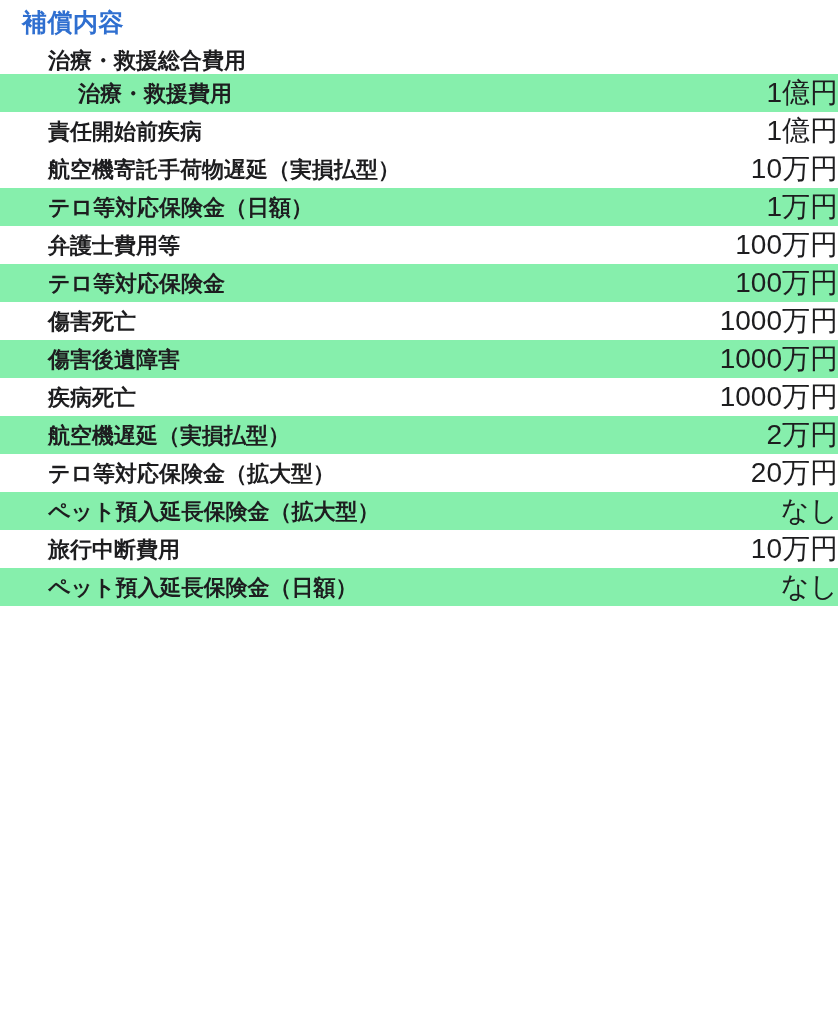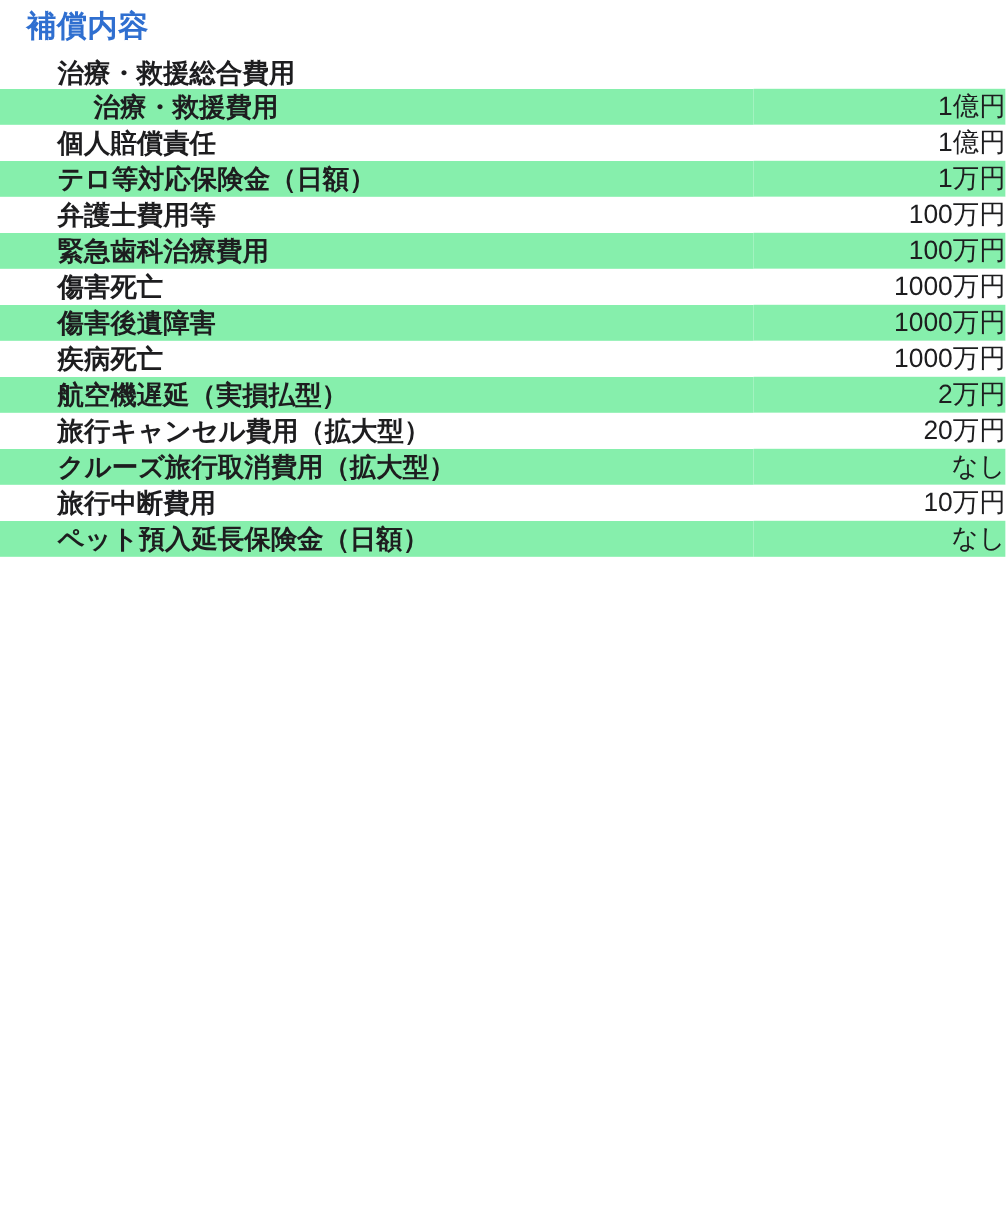--- a/index.html
+++ b/index.html
@@ -61,21 +61,21 @@
   }
 
   .cell-label.indent-0 {
     padding-left: 48px;
   }
   .cell-label.indent-1 {
     padding-left: 78px;
   }
 
   .cell-value {
-    font-size: 22px;
+    font-size: 28px;
     font-weight: normal;
     color: #1d1d1f;
     text-align: right;
     padding: 16px 38px 16px 6px;
     white-space: nowrap;
     width: 210px;
   }
 </style>
 </head>
 <body>
@@ -88,57 +88,61 @@
     <tbody>
         <tr class="row-even">
           <td class="cell-label indent-0">治療・救援総合費用</td>
           <td class="cell-value"></td>
         </tr>
         <tr class="row-odd">
           <td class="cell-label indent-1">治療・救援費用</td>
           <td class="cell-value">1億円</td>
         </tr>
         <tr class="row-even">
-          <td class="cell-label indent-0">個人賠償責任</td>
+          <td class="cell-label indent-0">責任開始前疾病</td>
           <td class="cell-value">1億円</td>
+        </tr>
+        <tr class="row-even">
+          <td class="cell-label indent-0">航空機寄託手荷物遅延（実損払型）</td>
+          <td class="cell-value">10万円</td>
         </tr>
         <tr class="row-odd">
           <td class="cell-label indent-0">テロ等対応保険金（日額）</td>
           <td class="cell-value">1万円</td>
         </tr>
         <tr class="row-even">
           <td class="cell-label indent-0">弁護士費用等</td>
           <td class="cell-value">100万円</td>
         </tr>
         <tr class="row-odd">
-          <td class="cell-label indent-0">緊急歯科治療費用</td>
+          <td class="cell-label indent-0">テロ等対応保険金</td>
           <td class="cell-value">100万円</td>
         </tr>
         <tr class="row-even">
           <td class="cell-label indent-0">傷害死亡</td>
           <td class="cell-value">1000万円</td>
         </tr>
         <tr class="row-odd">
           <td class="cell-label indent-0">傷害後遺障害</td>
           <td class="cell-value">1000万円</td>
         </tr>
         <tr class="row-even">
           <td class="cell-label indent-0">疾病死亡</td>
           <td class="cell-value">1000万円</td>
         </tr>
         <tr class="row-odd">
           <td class="cell-label indent-0">航空機遅延（実損払型）</td>
           <td class="cell-value">2万円</td>
         </tr>
         <tr class="row-even">
-          <td class="cell-label indent-0">旅行キャンセル費用（拡大型）</td>
+          <td class="cell-label indent-0">テロ等対応保険金（拡大型）</td>
           <td class="cell-value">20万円</td>
         </tr>
         <tr class="row-odd">
-          <td class="cell-label indent-0">クルーズ旅行取消費用（拡大型）</td>
+          <td class="cell-label indent-0">ペット預入延長保険金（拡大型）</td>
           <td class="cell-value">なし</td>
         </tr>
         <tr class="row-even">
           <td class="cell-label indent-0">旅行中断費用</td>
           <td class="cell-value">10万円</td>
         </tr>
         <tr class="row-odd">
           <td class="cell-label indent-0">ペット預入延長保険金（日額）</td>
           <td class="cell-value">なし</td>
         </tr>

